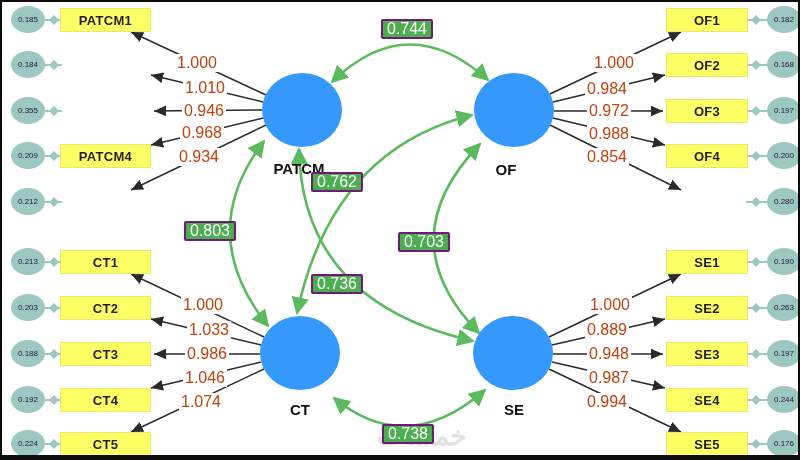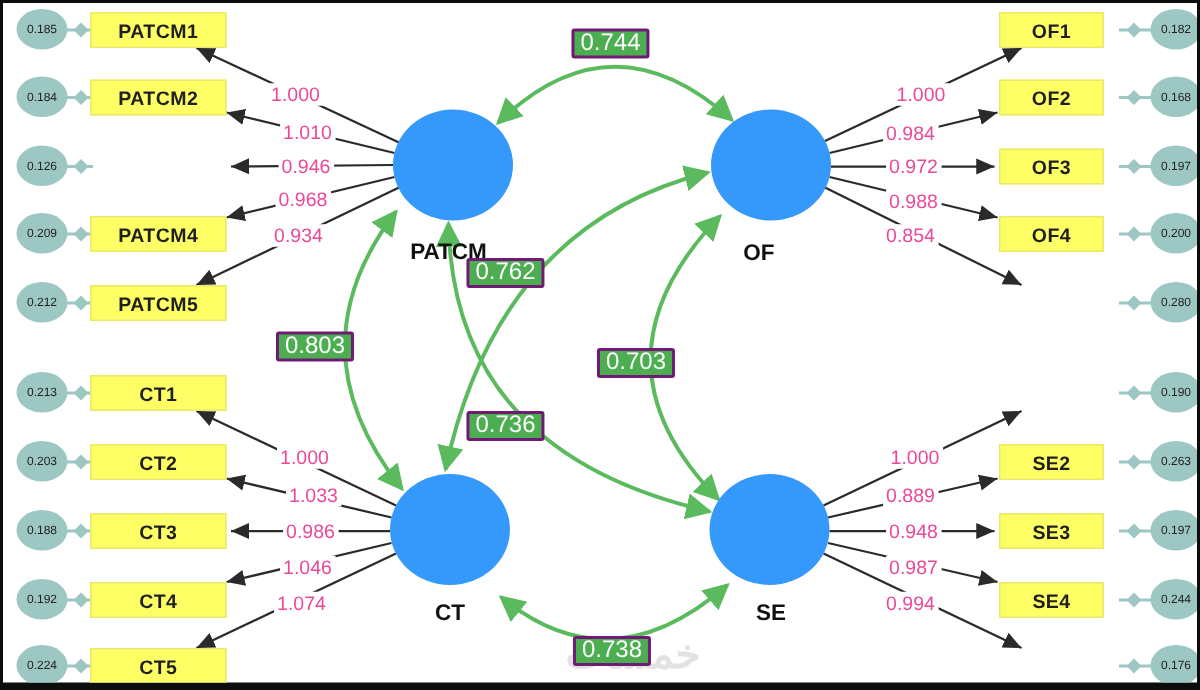--- a/index.html
+++ b/index.html
@@ -7,23 +7,23 @@
          border:2px solid #0d0d0d;border-bottom-width:5px;overflow:hidden;}
   .stage svg{position:absolute;left:0;top:0;z-index:1;}
   
   .ec{position:absolute;width:34px;height:27px;border-radius:50%;background:#9cc7c2;
       display:flex;align-items:center;justify-content:center;font-size:8px;color:#222;z-index:3;}
   .el{left:9px;} .er{left:765px;}
   
   .box{position:absolute;height:24px;background:#feff64;border:1px solid #e8e86a;box-sizing:border-box;
        display:flex;align-items:center;justify-content:center;font-size:13px;font-weight:700;
        letter-spacing:.3px;color:#1f1f1f;z-index:3;}
-  .bl{left:58px;width:91px;} .br{left:664px;width:70px;}
-  
-  .ld{position:absolute;transform:translate(-50%,-50%);font-size:13px;color:#ec4899;
+  .bl{left:58px;width:91px;} .br{left:664px;width:82px;}
+  
+  .ld{position:absolute;transform:translate(-50%,-50%);font-size:16px;color:#c2410c;
       background:#fff;padding:0 2px;z-index:3;white-space:nowrap;}
   
   .fc{position:absolute;width:80px;height:74px;border-radius:50%;background:#3598fb;z-index:2;}
   
   .fl{position:absolute;transform:translate(-50%,-50%);font-size:15px;font-weight:700;color:#111;z-index:3;}
   
   .cov{position:absolute;transform:translate(-50%,-50%);background:#4cae50;border:2px solid #701a75;
        border-radius:2px;color:#fff;font-size:16px;padding:0 4px;line-height:16px;z-index:4;}
   .wm{position:absolute;left:315px;top:418px;width:210px;text-align:center;font-size:27px;
       font-weight:700;color:#dcdcdc;opacity:.8;z-index:2;letter-spacing:2px;}
@@ -134,27 +134,25 @@
   <div class="fc" style="left:258px;top:314px"></div>
   <div class="fc" style="left:471px;top:314px"></div>
 
   <div class="fl" style="left:297px;top:166px">PATCM</div>
   <div class="fl" style="left:504px;top:167px">OF</div>
   <div class="fl" style="left:298px;top:407px">CT</div>
   <div class="fl" style="left:512px;top:407px">SE</div>
 
   <div class="ec el" style="top:4px">0.185</div>
   <div class="ec el" style="top:49px">0.184</div>
-  <div class="ec el" style="top:95px">0.126</div>
+  <div class="ec el" style="top:95px">0.355</div>
   <div class="ec el" style="top:140px">0.209</div>
   <div class="ec el" style="top:186px">0.212</div>
   <div class="box bl" style="top:6px">PATCM1</div>
-  <div class="box bl" style="top:51px">PATCM2</div>
   <div class="box bl" style="top:142px">PATCM4</div>
-  <div class="box bl" style="top:188px">PATCM5</div>
   <div class="ld" style="left:195px;top:61px">1.000</div>
   <div class="ld" style="left:203px;top:86px">1.010</div>
   <div class="ld" style="left:202px;top:109px">0.946</div>
   <div class="ld" style="left:200px;top:131px">0.968</div>
   <div class="ld" style="left:197px;top:155px">0.934</div>
 
   <div class="ec er" style="top:4px">0.182</div>
   <div class="ec er" style="top:49px">0.168</div>
   <div class="ec er" style="top:95px">0.197</div>
   <div class="ec er" style="top:140px">0.200</div>
@@ -183,23 +181,25 @@
   <div class="ld" style="left:207px;top:328px">1.033</div>
   <div class="ld" style="left:205px;top:352px">0.986</div>
   <div class="ld" style="left:203px;top:376px">1.046</div>
   <div class="ld" style="left:199px;top:400px">1.074</div>
 
   <div class="ec er" style="top:246px">0.190</div>
   <div class="ec er" style="top:292px">0.263</div>
   <div class="ec er" style="top:338px">0.197</div>
   <div class="ec er" style="top:384px">0.244</div>
   <div class="ec er" style="top:428px">0.176</div>
+  <div class="box br" style="top:248px">SE1</div>
   <div class="box br" style="top:294px">SE2</div>
   <div class="box br" style="top:340px">SE3</div>
   <div class="box br" style="top:386px">SE4</div>
+  <div class="box br" style="top:430px">SE5</div>
   <div class="ld" style="left:608px;top:303px">1.000</div>
   <div class="ld" style="left:605px;top:328px">0.889</div>
   <div class="ld" style="left:607px;top:352px">0.948</div>
   <div class="ld" style="left:607px;top:376px">0.987</div>
   <div class="ld" style="left:605px;top:400px">0.994</div>
 
   <div class="cov" style="left:405px;top:27px">0.744</div>
   <div class="cov" style="left:208px;top:229px">0.803</div>
   <div class="cov" style="left:335px;top:180px">0.762</div>
   <div class="cov" style="left:335px;top:282px">0.736</div>

